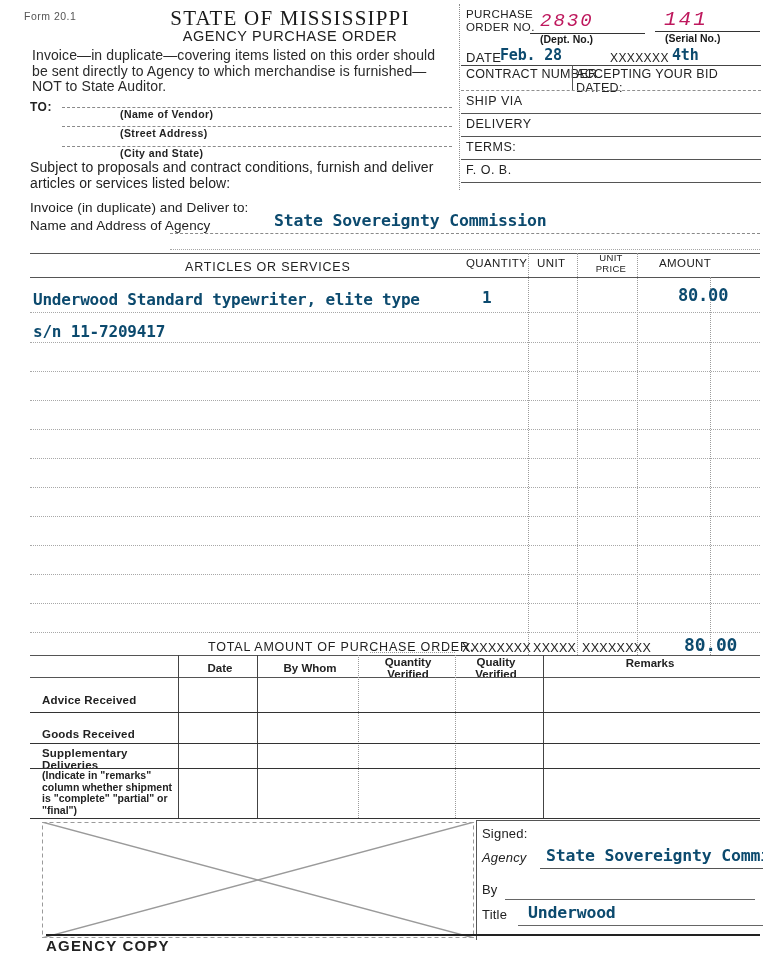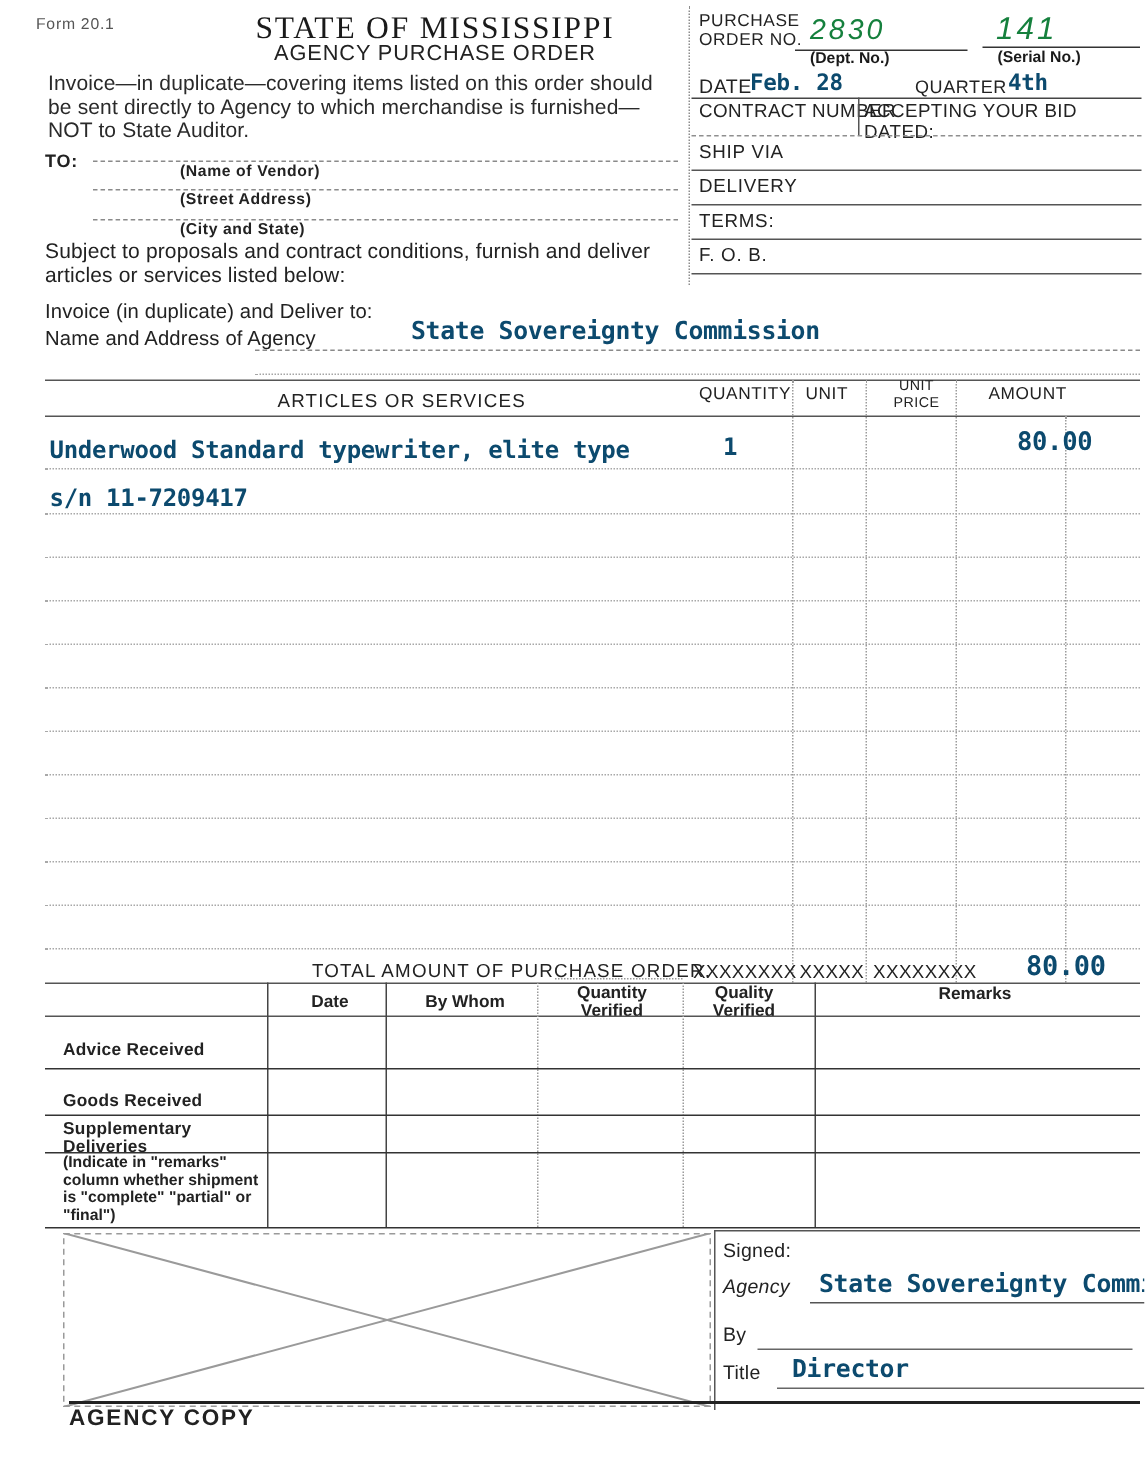--- a/index.html
+++ b/index.html
@@ -16,23 +16,23 @@
     color: #1a1a1a;
     overflow: hidden;
   }
 
   
   .abs { position: absolute; }
   .tw  { font-family: "DejaVu Sans Mono", monospace; font-weight: bold; color: #0c4a6e; letter-spacing: -0.2px; }
   .lbl { font-family: "Liberation Sans", sans-serif; color: #222; }
   .tiny-bold { font-family: "Liberation Sans", sans-serif; font-weight: bold; }
   .hand {
-    font-family: Liberation Sans, sans-serif;
+    font-family: Liberation Mono, monospace;
     font-style: italic;
-    color: #15803d;
+    color: #be185d;
     letter-spacing: 2px;
   }
 
   
   .rule-solid { border-top: 1px solid #333; }
   .rule-dot   { border-top: 1px dotted #a8a8a8; }
   .vrule-dot  { border-left: 1px dotted #9b9b9b; }
   .vrule-sol  { border-left: 1px solid #444; }
 
   
@@ -168,21 +168,21 @@
   <div class="abs po-label lbl">PURCHASE<br>ORDER NO.</div>
   <div class="abs po-dept hand">2830</div>
   <div class="abs po-serial hand">141</div>
   <div class="abs po-rule-a rule-solid"></div>
   <div class="abs po-rule-b rule-solid"></div>
   <div class="abs dept-cap tiny-bold">(Dept. No.)</div>
   <div class="abs serial-cap tiny-bold">(Serial No.)</div>
 
   <div class="abs date-label lbl">DATE</div>
   <div class="abs date-val tw">Feb. 28</div>
-  <div class="abs qtr-label lbl">QUARTER</div>
+  <div class="abs qtr-label lbl">XXXXXXX</div>
   <div class="abs qtr-val tw">4th</div>
   <div class="abs hdr-r1"></div>
 
   <div class="abs contract-label lbl">CONTRACT NUMBER</div>
   <div class="abs contract-vrule"></div>
   <div class="abs accepting-label lbl">ACCEPTING YOUR BID DATED:</div>
   <div class="abs hdr-r2"></div>
 
   <div class="abs shipvia-label lbl">SHIP VIA</div>
   <div class="abs hdr-r3"></div>
@@ -296,19 +296,19 @@
       <line x1="0" y1="0.5" x2="284" y2="0.5" stroke="#555" stroke-width="1"></line>
     </svg>
   </div>
   <div class="abs sign-signed lbl">Signed:</div>
   <div class="abs sign-agency-lbl lbl">Agency</div>
   <div class="abs sign-agency-val tw">State Sovereignty Commission</div>
   <div class="abs sign-rule-a"></div>
   <div class="abs sign-by-lbl lbl">By</div>
   <div class="abs sign-rule-b"></div>
   <div class="abs sign-title-lbl lbl">Title</div>
-  <div class="abs sign-title-val tw">Director</div>
+  <div class="abs sign-title-val tw">Underwood</div>
   <div class="abs sign-rule-c"></div>
 
   <div class="abs bottom-rule"></div>
   <div class="abs agency-copy lbl">AGENCY COPY</div>
 
 </div>
 
 </body></html>

